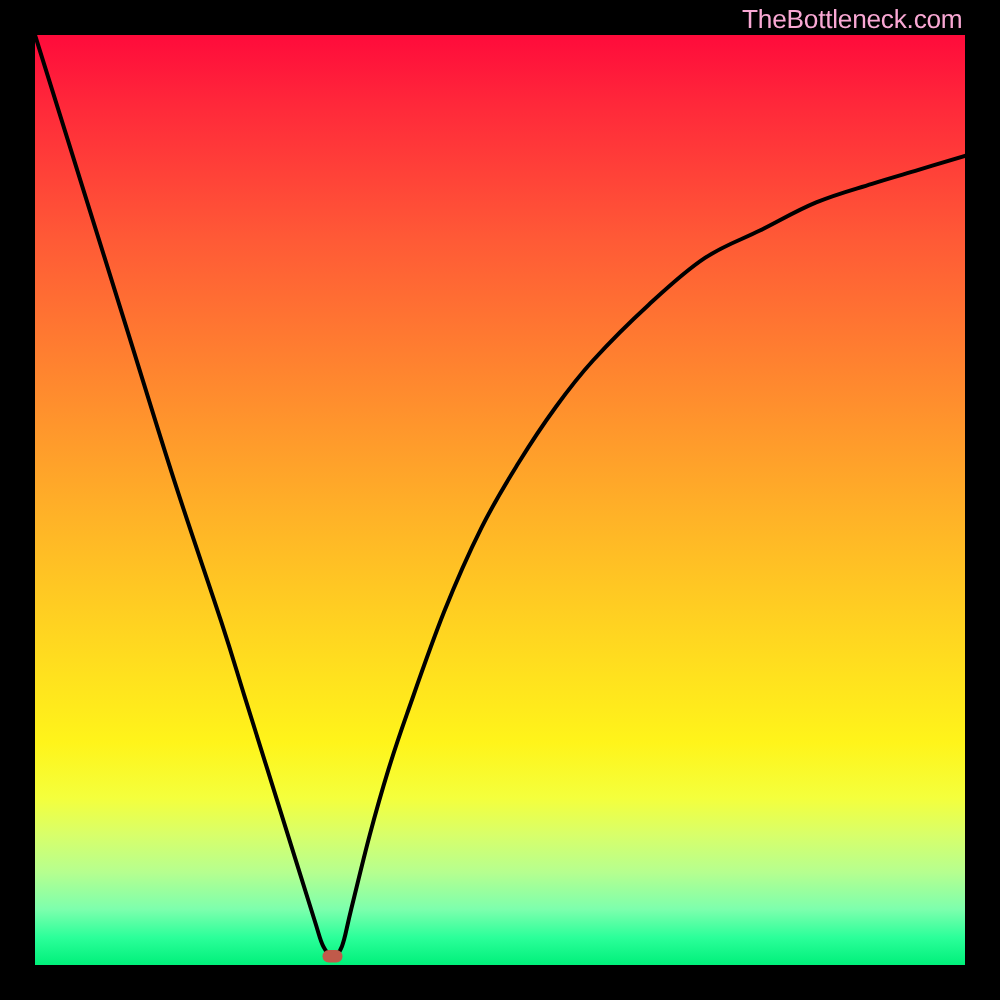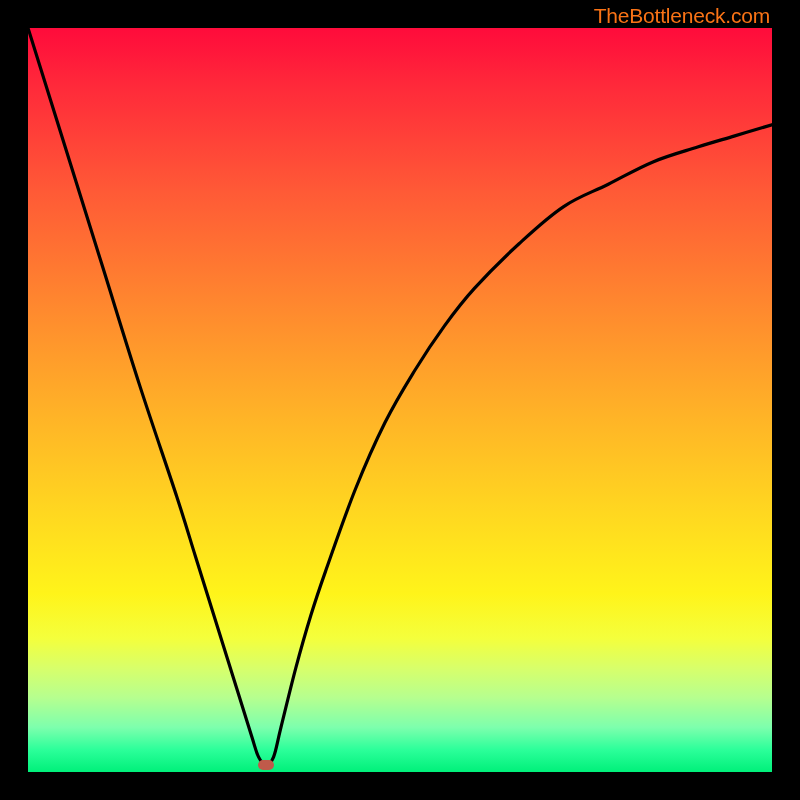--- a/index.html
+++ b/index.html
@@ -38,21 +38,21 @@
       #b6ff8f 90%,
       #7dffad 94%,
       #2cff9a 97%,
       #00f07a 100%
     );
   }
   .attribution {
     position: absolute;
     top: 4px;
     right: 30px;
-    color: #f97316;
+    color: #f9a8d4;
     font-size: 21px;
     font-weight: 500;
     letter-spacing: -0.2px;
   }
   svg.curve {
     position: absolute;
     top: 0; left: 0;
     width: 744px;
     height: 744px;
   }

